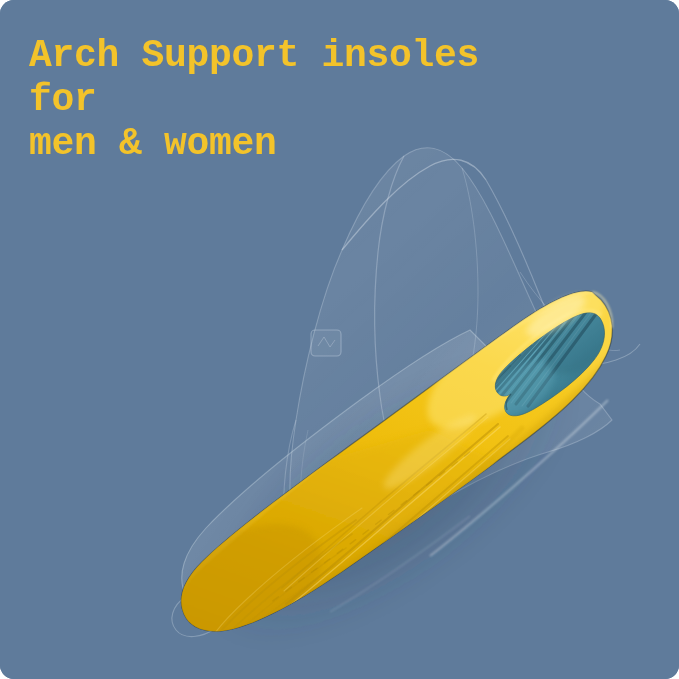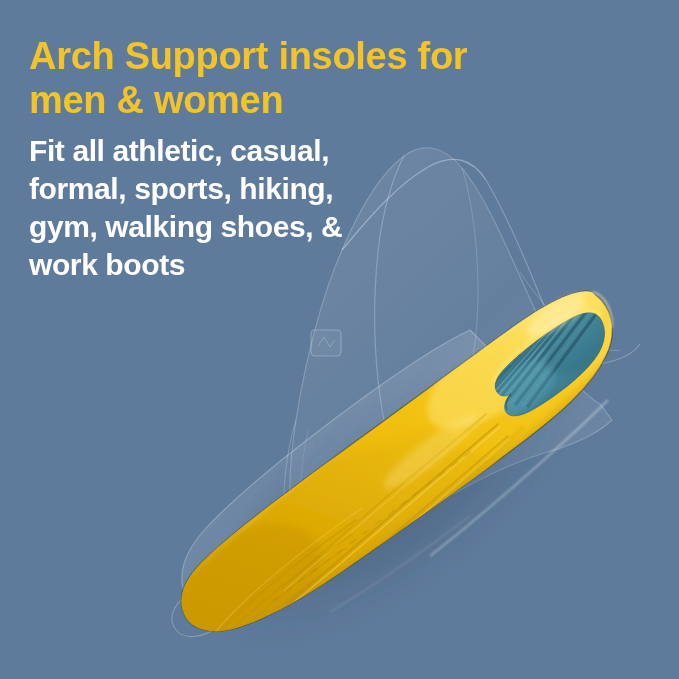--- a/index.html
+++ b/index.html
@@ -7,21 +7,22 @@
     margin: 0;
     padding: 0;
     background: #ffffff;
   }
   #canvas {
     position: relative;
     width: 679px;
     height: 679px;
     overflow: hidden;
     background: #5F7B9B;
-    font-family: Liberation Sans, sans-serif;
+    font-family: Liberation Mono, monospace;
+    border-radius: 14px;
     -webkit-font-smoothing: antialiased;
   }
 
   
   #art {
     position: absolute;
     inset: 0;
     width: 679px;
     height: 679px;
     display: block;
@@ -369,19 +370,15 @@
                C 604 294, 613 310, 612 328" fill="none" stroke="#FFF0B0" stroke-opacity="0.55" stroke-width="2" filter="url(#fBlurS)"></path>
 
       <ellipse cx="556" cy="316" rx="34" ry="11" transform="rotate(-32 556 316)" fill="#FFF4C2" opacity="0.50" filter="url(#fBlurM)"></ellipse>
       <ellipse cx="430" cy="452" rx="58" ry="12" transform="rotate(-38 430 452)" fill="#FFEB9A" opacity="0.30" filter="url(#fBlurM)"></ellipse>
     </g>
   </svg>
 
   <div id="copy">
     <h1 id="headline">Arch Support insoles for
 men &amp; women</h1>
-    <p id="subcopy">Fit all athletic, casual,
-formal, sports, hiking,
-gym, walking shoes, &amp;
-work boots</p>
   </div>
 
 </div>
 
 </body></html>

